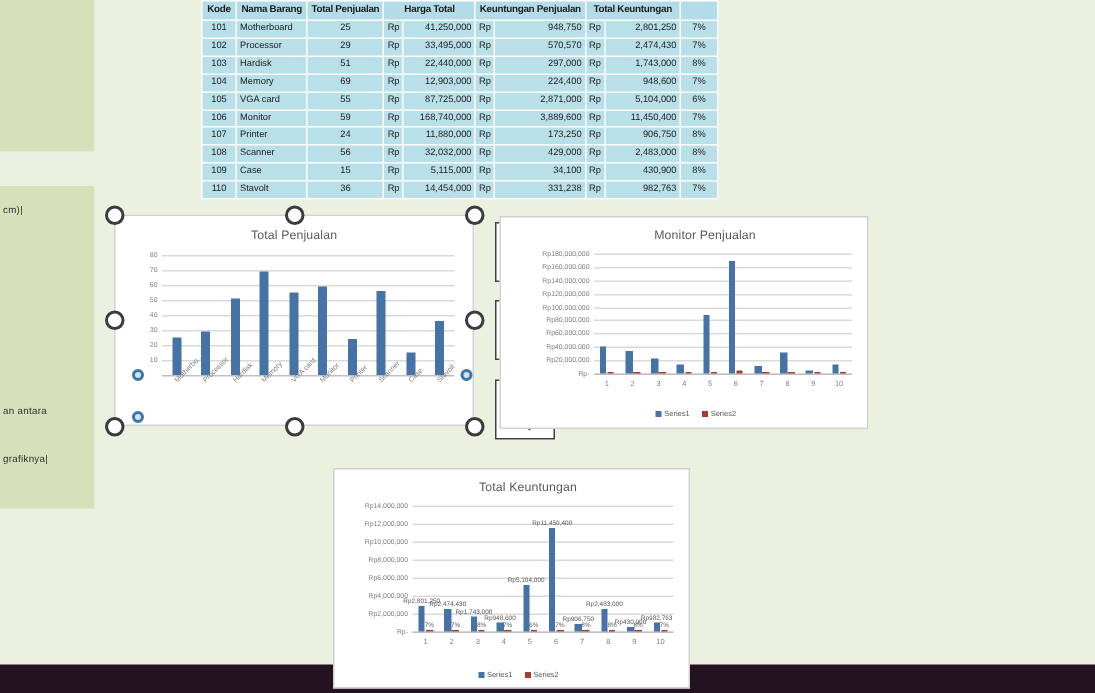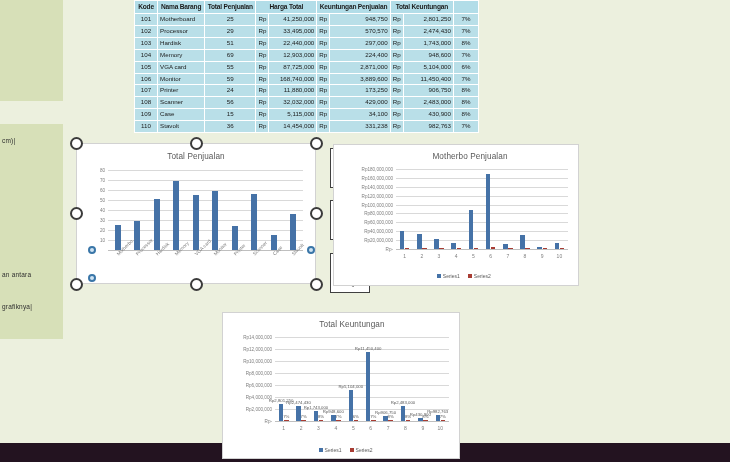--- a/index.html
+++ b/index.html
@@ -300,21 +300,21 @@
     <path d="M13 21 L16 24 L13 29 C10 32 5 31 4 29 C7 28 8 25 9 23 Z" fill="#5b9bd5" stroke="#333" stroke-width="1.1"></path>
   </svg>
 </div>
 <div class="float-btn" style="left:330px;top:253px;">
   <svg width="38" height="38" viewBox="0 0 38 38">
     <path d="M6 8 H32 L22 20 V32 L16 29 V20 Z" fill="#ffffff" stroke="#333" stroke-width="1.2"></path>
   </svg>
 </div>
 
 <div class="chart-obj" id="chart-potongan">
-  <div class="chart-title" style="margin-top:7px;margin-left:28px;">Motherbo Penjualan</div>
+  <div class="chart-title" style="margin-top:7px;margin-left:28px;">Monitor Penjualan</div>
   <div class="plot" id="plot2" style="position:absolute;left:62px;top:24px;right:10px;height:80px;">
       <div class="gridline" style="top: 80px;"></div>
       <div class="ytick" style="top: 80px; right: 175px;">Rp-</div>
       <div class="gridline" style="top: 71.1111px;"></div>
       <div class="ytick" style="top: 71.1111px; right: 175px;">Rp20,000,000</div>
       <div class="gridline" style="top: 62.2222px;"></div>
       <div class="ytick" style="top: 62.2222px; right: 175px;">Rp40,000,000</div>
       <div class="gridline" style="top: 53.3333px;"></div>
       <div class="ytick" style="top: 53.3333px; right: 175px;">Rp60,000,000</div>
       <div class="gridline" style="top: 44.4444px;"></div>

